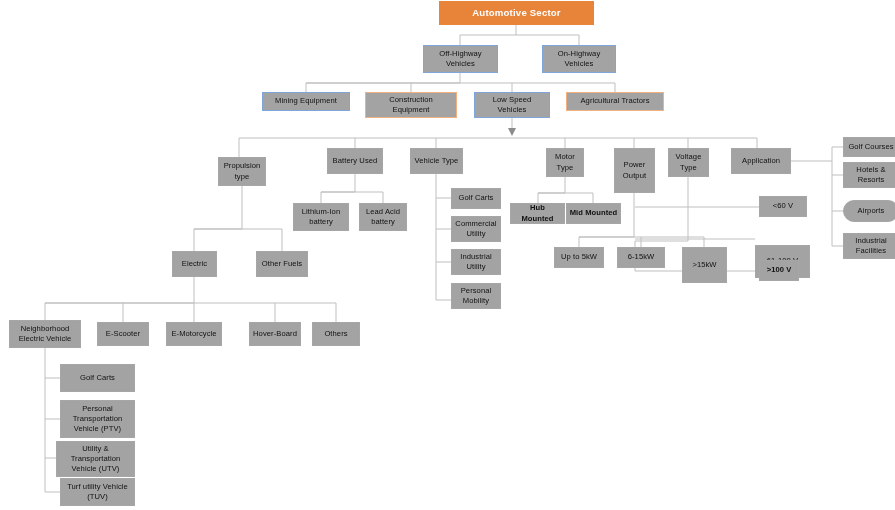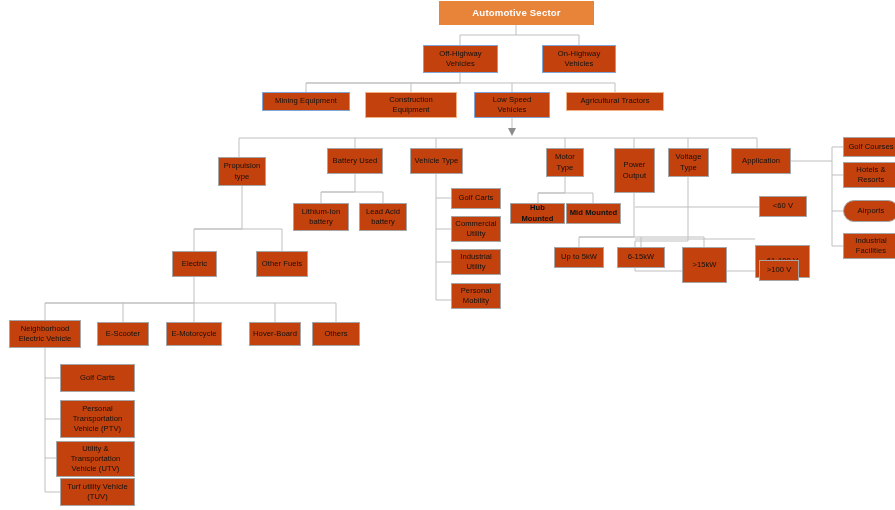--- a/index.html
+++ b/index.html
@@ -25,21 +25,21 @@
     height: 510px;
     pointer-events: none;
   }
   .node {
     position: absolute;
     box-sizing: border-box;
     display: flex;
     align-items: center;
     justify-content: center;
     text-align: center;
-    background: #c2410c;
+    background: #a3a3a3;
     border: 1px solid #a6a6a6;
     color: #111111;
     font-size: 7.6px;
     line-height: 1.32;
     letter-spacing: 0.01em;
     padding: 1px 2px;
     z-index: 2;
   }
   .node span { display: block; width: 100%; white-space: pre-line; }
   .node.root {
@@ -205,21 +205,21 @@
       </div>
       <div class="node gray" style="left: 675px; top: 247px; width: 45px; height: 36px;">
         <span>&gt;15kW</span>
       </div>
       <div class="node gray" style="left: 752px; top: 196px; width: 48px; height: 21px;">
         <span>&lt;60 V</span>
       </div>
       <div class="node gray" style="left: 748px; top: 245px; width: 55px; height: 33px;">
         <span>61-100 V</span>
       </div>
-      <div class="node gray" style="left: 752px; top: 260px; width: 40px; height: 21px;">
+      <div class="node gray" style="left: 752px; top: 260px; width: 40px; height: 21px; font-weight: bold;">
         <span>&gt;100 V</span>
       </div>
       <div class="node gray" style="left: 836px; top: 137px; width: 56px; height: 20px;">
         <span>Golf Courses</span>
       </div>
       <div class="node gray" style="left: 836px; top: 162px; width: 56px; height: 26px;">
         <span>Hotels &amp;
 Resorts</span>
       </div>
       <div class="node gray" style="left: 836px; top: 200px; width: 56px; height: 22px; border-radius: 11px;">

